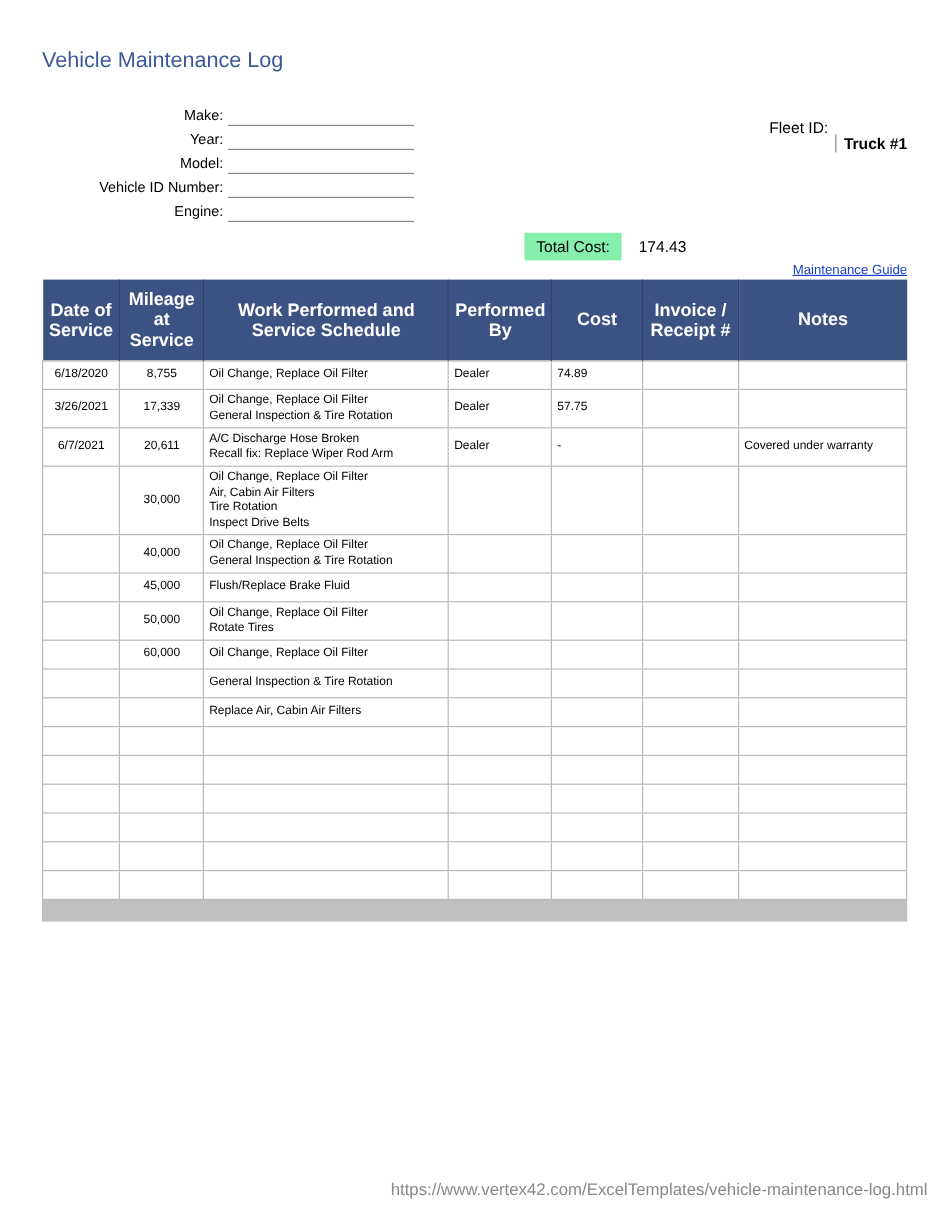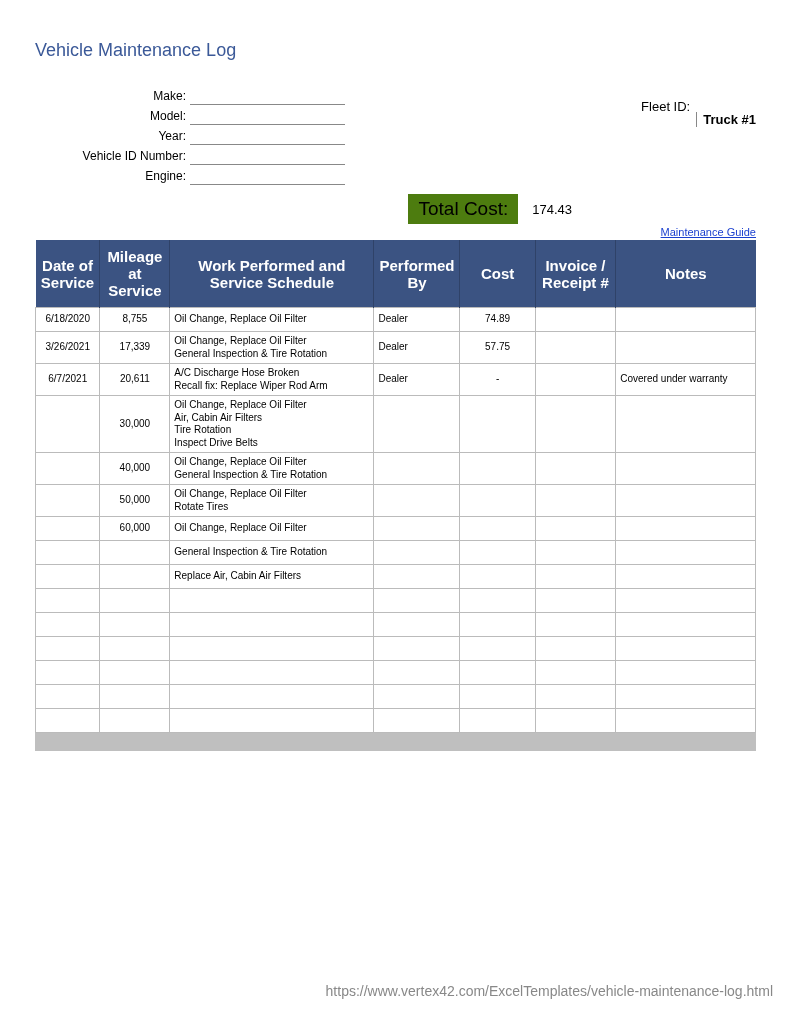--- a/index.html
+++ b/index.html
@@ -63,23 +63,23 @@
     margin-top: 26px;
   }
   .total-row {
     display: flex;
     justify-content: flex-end;
     align-items: center;
     margin: 6px 0 2px 0;
     padding-right: 170px;
   }
   .total-label {
-    background: #4d7c0f;
+    background: #86efac;
     padding: 4px 10px;
-    font-size: 19px;
+    font-size: 13px;
   }
   .total-value {
     padding: 4px 14px;
     font-size: 13px;
   }
   .guide-row {
     text-align: right;
     margin-bottom: 2px;
   }
   .guide-link {
@@ -109,21 +109,21 @@
     padding: 3px 4px;
     font-size: 10px;
     vertical-align: middle;
     height: 24px;
     line-height: 1.25;
   }
   .col-date   { width: 60px;  text-align: center; }
   .col-mile   { width: 65px;  text-align: center; }
   .col-work   { width: 190px; text-align: left; }
   .col-perf   { width: 80px;  text-align: left; }
-  .col-cost   { width: 70px;  text-align: center; padding-right:8px;}
+  .col-cost   { width: 70px;  text-align: left; padding-right:8px;}
   .col-inv    { width: 75px;  text-align: left; }
   .col-notes  { width: 130px; text-align: left; }
   .footer-bar {
     height: 18px;
     background: #bfbfbf;
     margin-top: 0;
   }
   .footer-url {
     position: absolute;
     bottom: 25px;
@@ -138,25 +138,25 @@
 
 <h1 class="title">Vehicle Maintenance Log</h1>
 
 <div class="header-area">
   <div class="left-fields">
     <div class="field-row">
       <span class="field-label">Make:</span>
       <input class="field-input" value="" style="">
     </div>
     <div class="field-row">
+      <span class="field-label">Year:</span>
+      <input class="field-input" value="" style="">
+    </div>
+    <div class="field-row">
       <span class="field-label">Model:</span>
-      <input class="field-input" value="" style="">
-    </div>
-    <div class="field-row">
-      <span class="field-label">Year:</span>
       <input class="field-input" value="" style="">
     </div>
     <div class="field-row">
       <span class="field-label">Vehicle ID Number:</span>
       <input class="field-input" value="" style="">
     </div>
     <div class="field-row">
       <span class="field-label">Engine:</span>
       <input class="field-input" value="" style="">
     </div>
@@ -237,20 +237,29 @@
         <td class="col-mile">40,000</td>
         <td class="col-work ws-pre">Oil Change, Replace Oil Filter
 General Inspection &amp; Tire Rotation</td>
         <td class="col-perf"></td>
         <td class="col-cost"></td>
         <td class="col-inv"></td>
         <td class="col-notes"></td>
       </tr>
       <tr>
         <td class="col-date"></td>
+        <td class="col-mile">45,000</td>
+        <td class="col-work ws-pre">Flush/Replace Brake Fluid</td>
+        <td class="col-perf"></td>
+        <td class="col-cost"></td>
+        <td class="col-inv"></td>
+        <td class="col-notes"></td>
+      </tr>
+      <tr>
+        <td class="col-date"></td>
         <td class="col-mile">50,000</td>
         <td class="col-work ws-pre">Oil Change, Replace Oil Filter
 Rotate Tires</td>
         <td class="col-perf"></td>
         <td class="col-cost"></td>
         <td class="col-inv"></td>
         <td class="col-notes"></td>
       </tr>
       <tr>
         <td class="col-date"></td>

